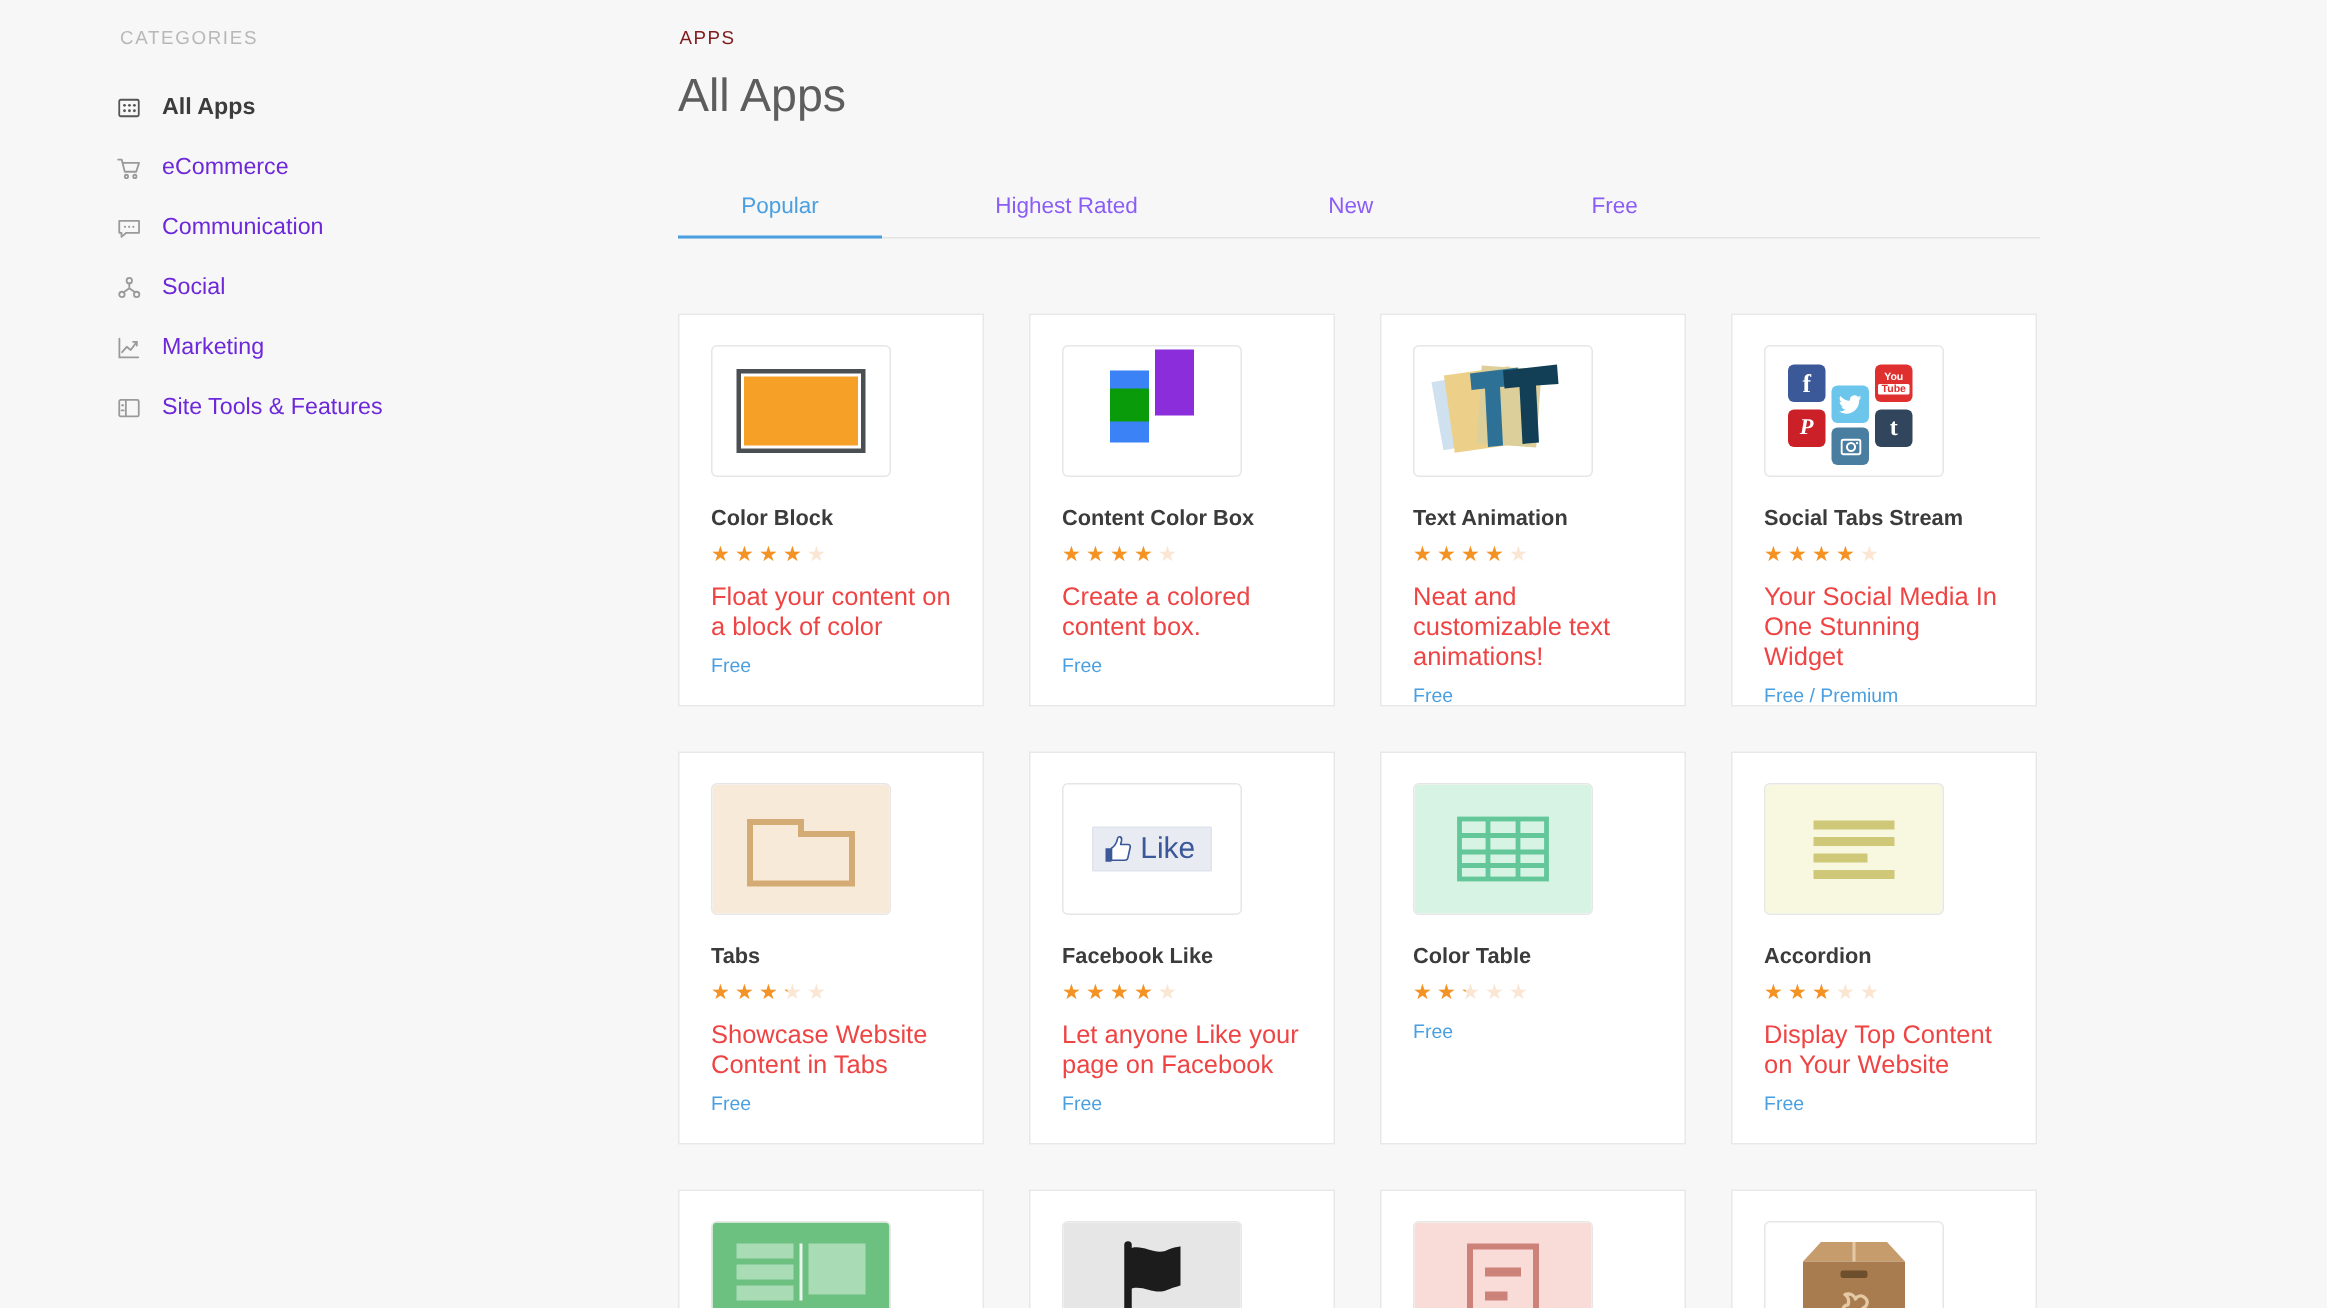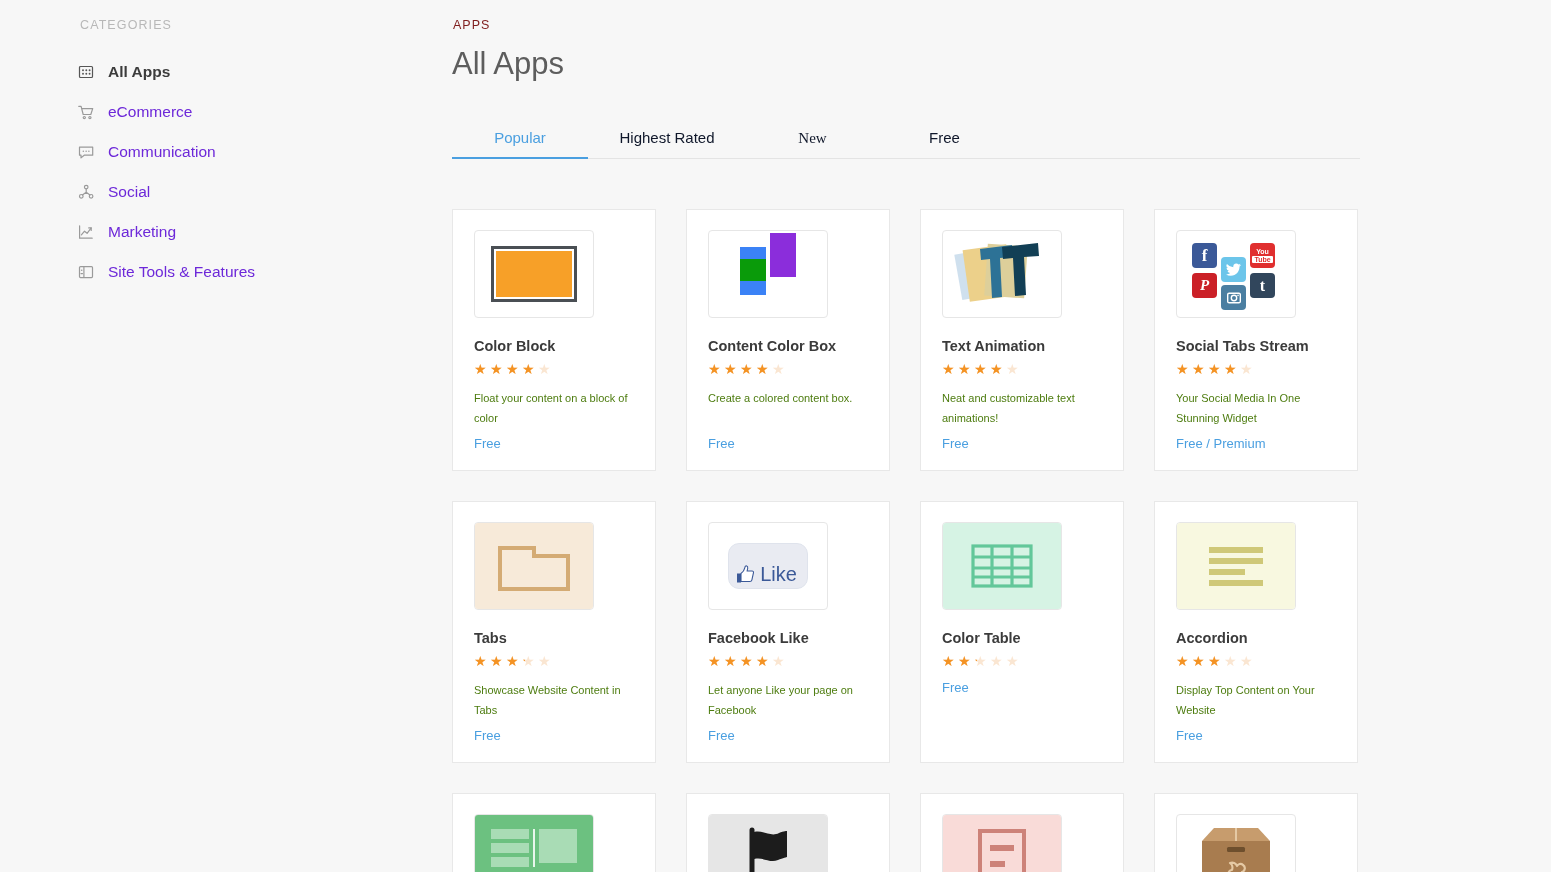--- a/index.html
+++ b/index.html
@@ -67,24 +67,25 @@
     line-height: 1;
   }
 
   
   #tabs {
     display: flex;
     border-bottom: 1px solid #e4e4e4;
     width: 908px;
     height: 44px;
     margin-bottom: 50px;
+    gap: 44px;
   }
   .tab {
     font-size: 15px;
-    color: #0f172a;
+    color: #8b5cf6;
     padding: 0 0 13px 0;
     cursor: pointer;
     text-align: center;
     position: relative;
     top: 1px;
   }
   .tab.active { color: #4a9fe0; border-bottom: 2px solid #4a9fe0; }
 
   
   #grid {
@@ -127,22 +128,22 @@
   }
   .star { position: relative; width: 14px; height: 14px; display:block; }
   .star .base { color: #fae6d2; }
   .star .fill {
     position: absolute; left: 0; top: 0;
     overflow: hidden; color: #f49324;
     white-space: nowrap;
   }
   .star span { font-size: 14px; line-height: 14px; display:block; }
   .desc {
-    font-size: 11px;
-    color: #4d7c0f;
+    font-size: 17px;
+    color: #ef4444;
     line-height: 20px;
     margin-bottom: 8px;
     min-height: 40px;
   }
   .price {
     font-size: 13px;
     color: #4a9fe0;
   }
   svg { display: block; }
 </style>
@@ -221,21 +222,21 @@
       </div>
     </div>
 </div>
 
 <div id="main">
   <div class="crumb">APPS</div>
   <h1 class="page-title">All Apps</h1>
   <div id="tabs">
       <div class="tab active" style="width: 136px; line-height: 44px;">Popular</div>
       <div class="tab" style="width: 158px; line-height: 44px;">Highest Rated</div>
-      <div class="tab" style="width: 133px; line-height: 44px; font-family: Liberation Serif, serif;">New</div>
+      <div class="tab" style="width: 133px; line-height: 44px;">New</div>
       <div class="tab" style="width: 131px; line-height: 44px;">Free</div>
     </div>
   <div id="grid">
       <div class="card">
         <div class="thumb">
           <div style="width: 100%; height: 100%; display: flex; align-items: center; justify-content: center;">
             <div style="width:86px;height:56px;border:3px solid #4a4f54;padding:2px;background:#fff;">
               <div style="width:100%;height:100%;background:#f7a028;"></div>
             </div>
           </div>
@@ -494,21 +495,21 @@
               <span>★</span>
             </span>
           </span>
         </div>
         <div class="desc">Showcase Website Content in Tabs</div>
         <div class="price">Free</div>
       </div>
       <div class="card">
         <div class="thumb">
           <div style="width: 100%; height: 100%; display: flex; align-items: center; justify-content: center;">
-            <div style="background:#e9ebf2;border:1px solid #dfe3ec;border-radius:11px;padding:20px 10px 4px 7px;display:flex;align-items:center;gap:4px;">
+            <div style="background:#e9ebf2;border:1px solid #dfe3ec;border-radius:1px;padding:4px 10px 4px 7px;display:flex;align-items:center;gap:4px;">
               <svg width="20" height="19" viewBox="0 0 20 19">
                 <path d="M1 8.5h4v9H1z" fill="#3b5998"></path>
                 <path d="M5 8.5c2-1.5 3.4-3.6 3.8-5.6.3-1.6 1-2.3 1.9-2 .9.3 1.2 1.2 1 2.4l-.6 2.7h5c1 0 1.6.8 1.4 1.7l-1.6 7.2c-.2.9-1 1.6-2 1.6H5z" fill="#fff" stroke="#3b5998" stroke-width="1.1" stroke-linejoin="round"></path>
               </svg>
               <span style="font-family:'Liberation Sans',sans-serif;font-size:20px;color:#3b5998;line-height:1;">Like</span>
             </div>
           </div>
         </div>
         <div class="card-name">Facebook Like</div>
         <div class="stars">

